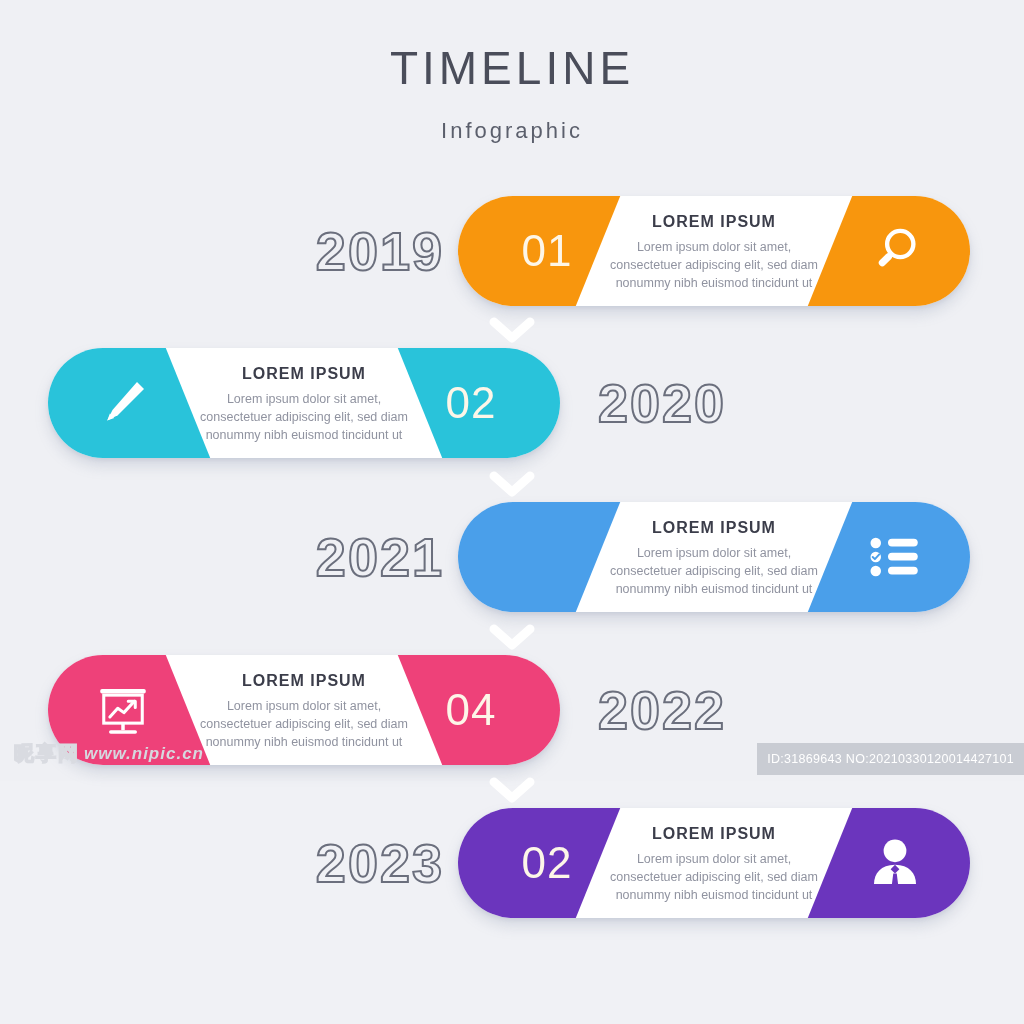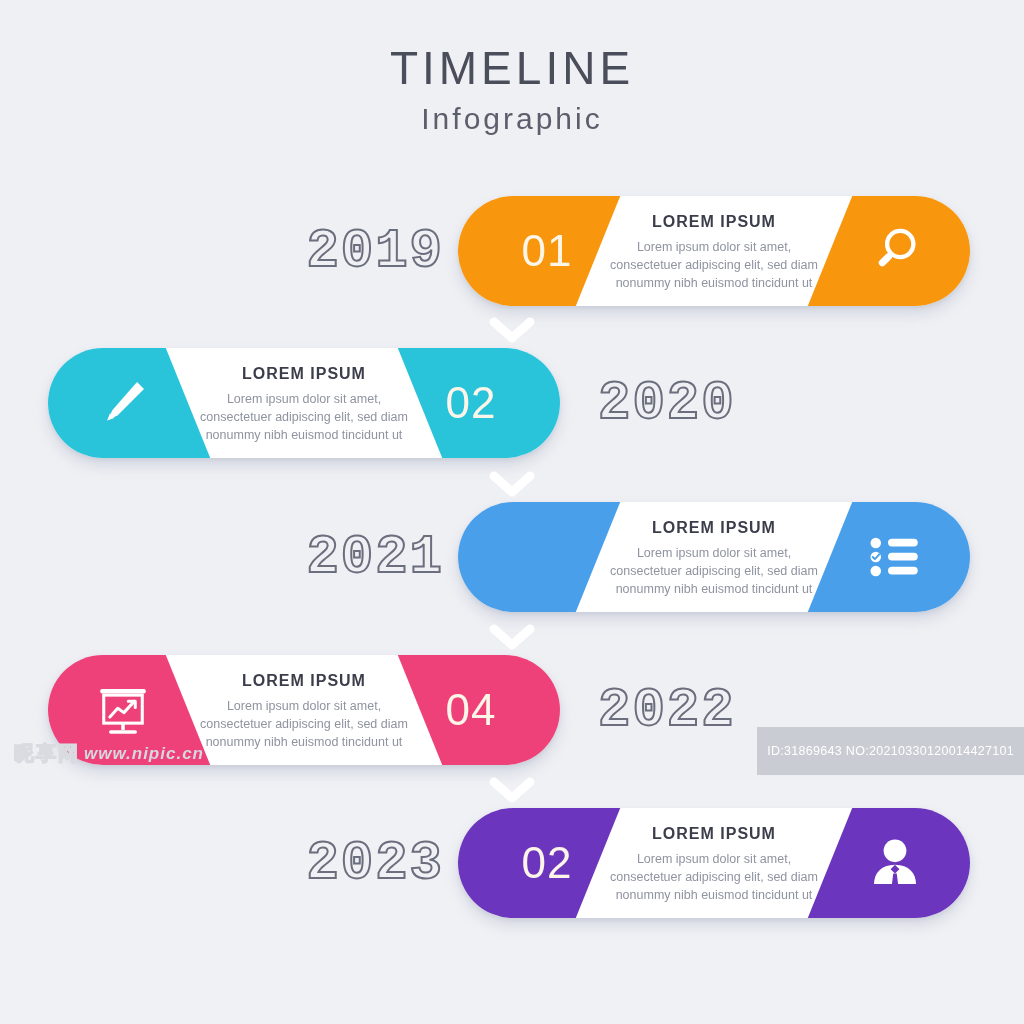--- a/index.html
+++ b/index.html
@@ -11,21 +11,21 @@
   }
   #canvas { position:relative; width:1024px; height:781px; background:#eff0f4; }
 
   
   .header { position:absolute; left:0; top:44px; width:1024px; text-align:center; }
   .title {
     font-size:46px; font-weight:400; letter-spacing:4px; color:#4a4d5a;
     line-height:1.05; font-family:"Liberation Sans", sans-serif;
   }
   .subtitle {
-    margin-top:10px; font-size:30px; font-weight:300; letter-spacing:3px; color:#5b5f6c;
+    margin-top:26px; font-size:22px; font-weight:300; letter-spacing:3px; color:#5b5f6c;
   }
 
   
   .row { position:absolute; left:0; width:1024px; height:150px; }
   .pill-wrap { position:absolute; top:0; width:512px; height:110px; }
   .pill-wrap.right { left:458px; }
   .pill-wrap.left  { left:48px; }
 
   .pill {
     position:absolute; inset:0;
@@ -73,21 +73,21 @@
   }
   .t-body { font-size:12.5px; line-height:1.42; color:#9093a0; max-width:250px; }
 
   
   .year {
     position:absolute; top:18px; width:230px; height:74px;
     display:flex; align-items:center;
     font-size:54px; font-weight:700; letter-spacing:2px;
     color:transparent;
     -webkit-text-stroke:2px #6b6f7d;
-    font-family:Liberation Mono, monospace;
+    font-family:Liberation Sans, sans-serif;
   }
   .year.left-side  { left:250px; justify-content:flex-end; padding-right:36px; }
   .year.right-side { left:580px; justify-content:flex-start; padding-left:18px; }
 
   
   .chev { position:absolute; left:482px; width:60px; height:40px; }
   .chev svg { width:100%; height:100%; }
 
   
   .watermark {
@@ -97,21 +97,21 @@
     letter-spacing:1px; user-select:none;
   }
   .wm-cn {
     font-style:normal; font-size:20px; letter-spacing:2px;
     color:transparent; -webkit-text-stroke:1.5px #d9dbe1;
     font-family:"DejaVu Sans", sans-serif;
   }
   .idbar {
     position:absolute; right:0; bottom:6px;
     background:#c9ccd3; color:#ffffff; font-size:12.5px;
-    padding:17px 10px; letter-spacing:.3px;
+    padding:9px 10px; letter-spacing:.3px;
   }
 </style>
 </head>
 <body>
 
 <div id="canvas">
 
   <div class="header">
     <div class="title">TIMELINE</div>
     <div class="subtitle">Infographic</div>

